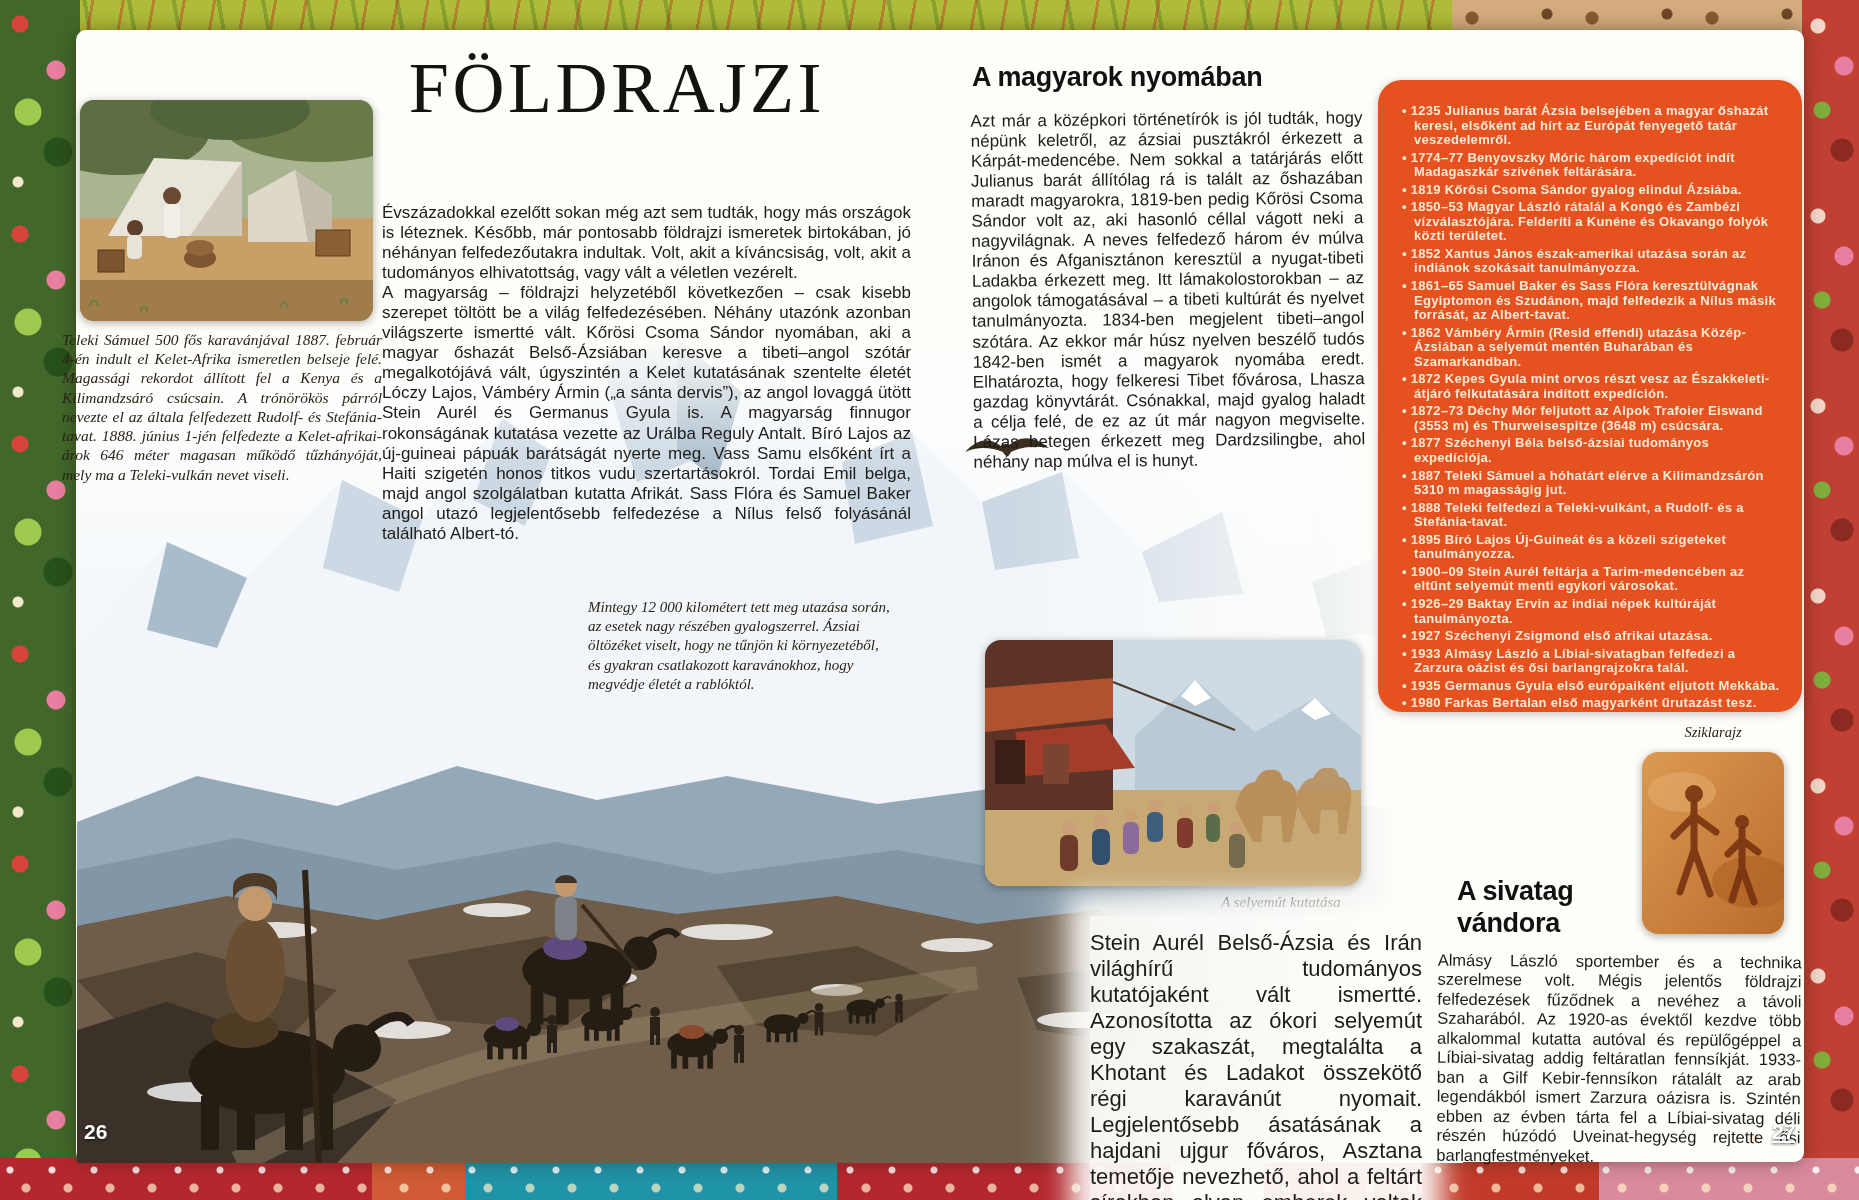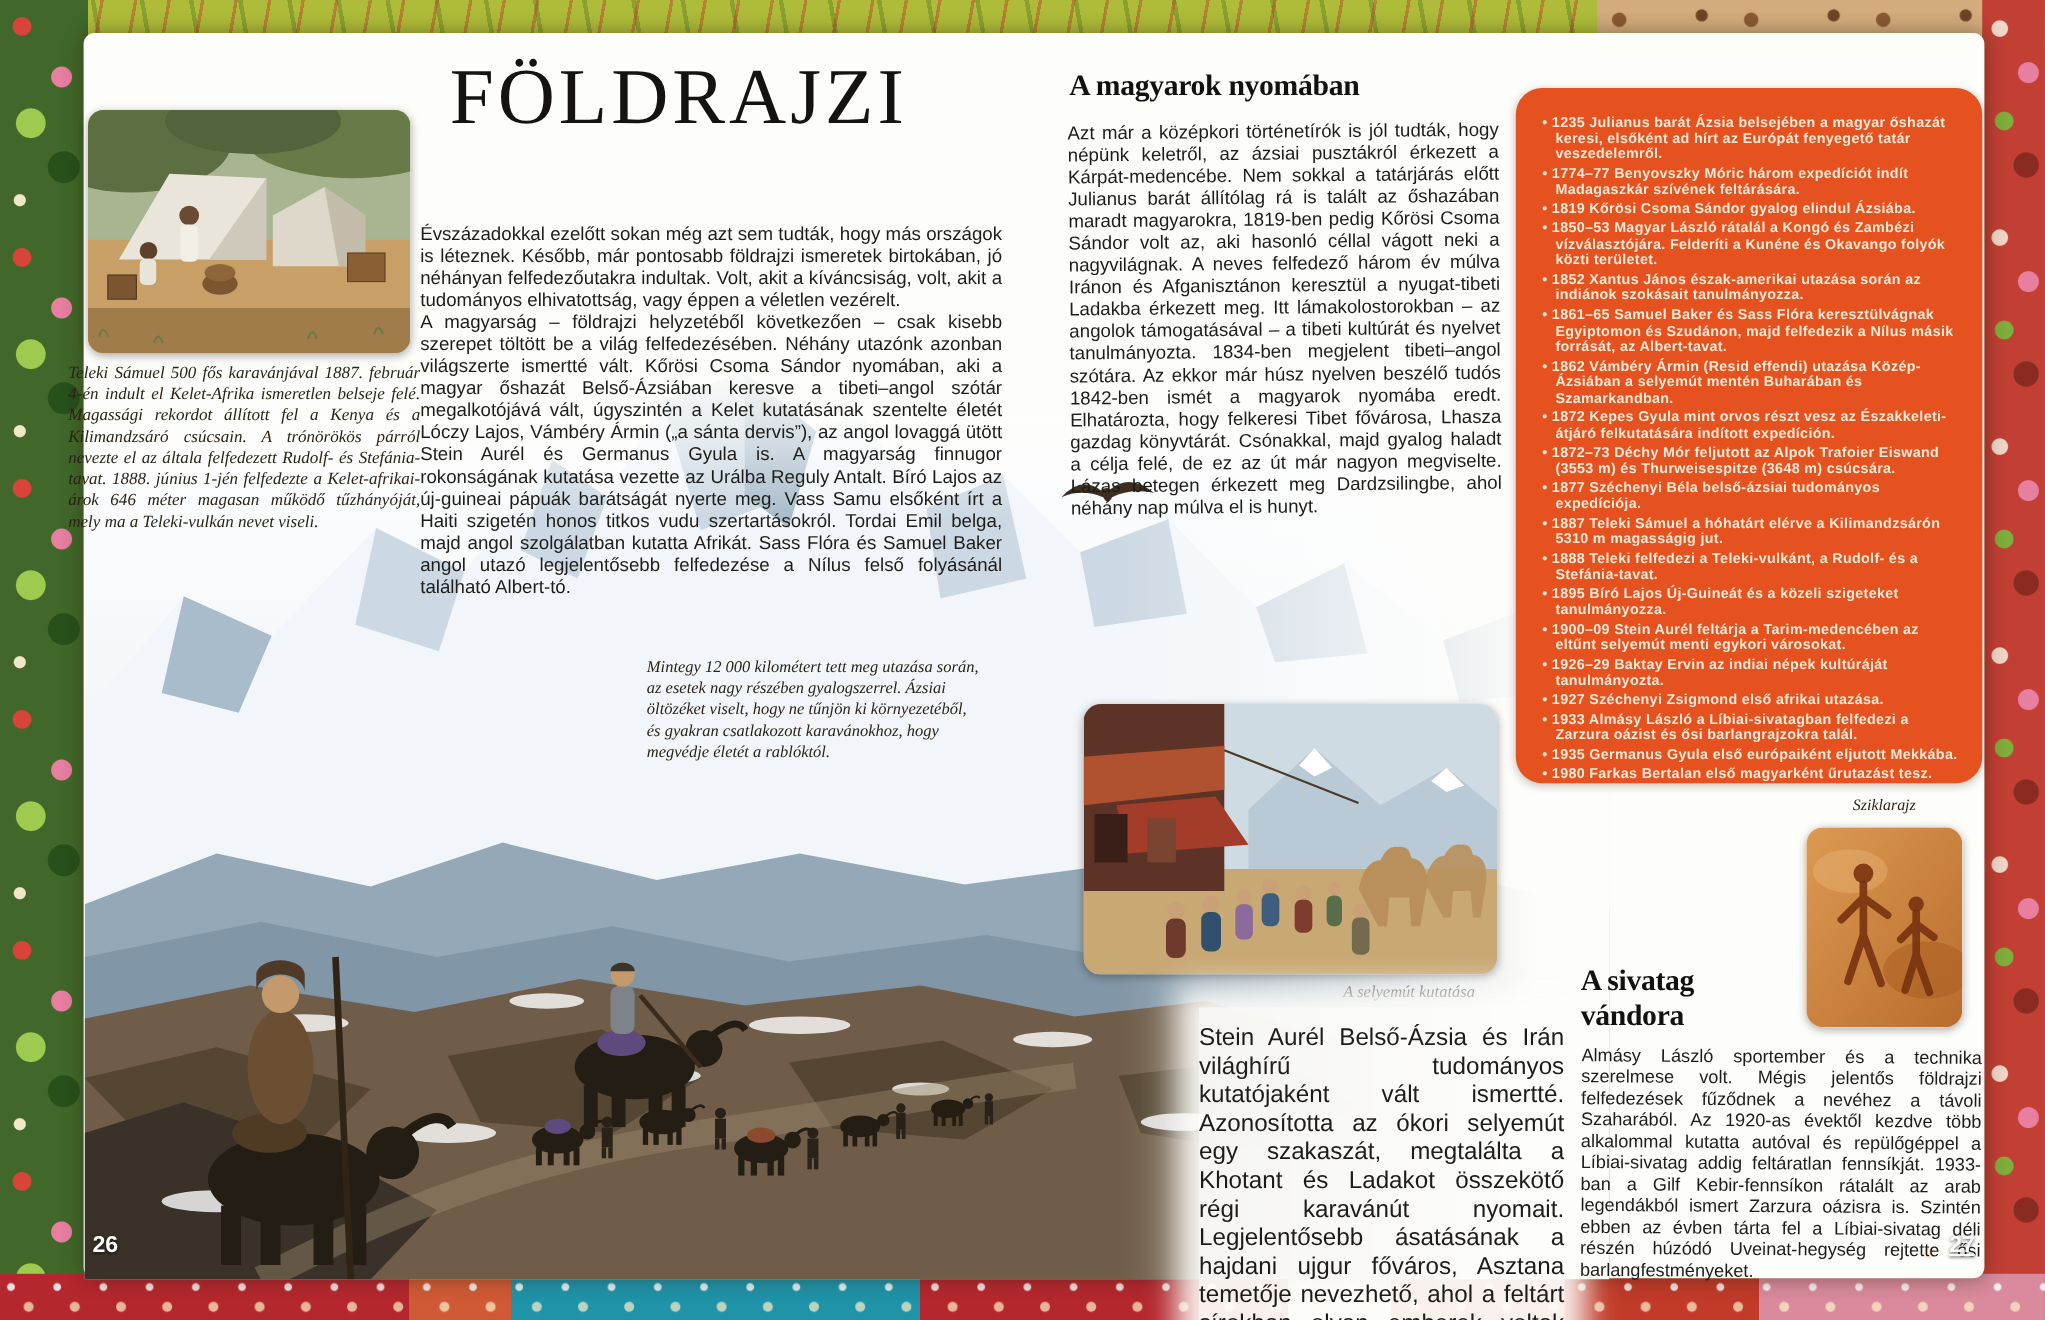--- a/index.html
+++ b/index.html
@@ -47,21 +47,21 @@
   .imgbox{overflow:hidden;box-shadow:0 2px 8px rgba(30,20,10,.35);}
   .imgbox svg{display:block;width:100%;height:100%;}
 
   
   .title{left:352px;top:52px;width:530px;text-align:center;color:#141310;
     font-family:"Liberation Serif",serif;font-size:72px;line-height:1.02;letter-spacing:.05em;}
   .title .t2{letter-spacing:.09em;}
   .serif-cap{font-family:"Liberation Serif",serif;font-style:italic;color:#2b2316;}
   .bodytxt{color:#1d1c18;font-size:17px;line-height:1.18;text-align:justify;}
   .bodytxt p{margin:0;}
-  h2.sec{margin:0;color:#111;font-size:27px;line-height:1.0;letter-spacing:-.3px;font-weight:700;font-family:Liberation Serif, serif;}
+  h2.sec{margin:0;color:#111;font-size:27px;line-height:1.0;letter-spacing:-.3px;font-weight:700;}
 
   .caption-teleki{left:62px;top:330px;width:320px;font-size:15.5px;line-height:1.24;text-align:justify;}
   .body-left{left:382px;top:203px;width:529px;}
   .mountain-caption{left:588px;top:598px;width:302px;font-size:15px;line-height:1.28;}
 
   .col-magyarok-h{left:972px;top:64px;}
   .col-magyarok-b{left:972px;top:110px;width:392px;transform:rotate(-.5deg);}
 
   .timeline{left:1378px;top:64px;width:424px;height:632px;border-radius:24px;
     box-shadow:0 2px 8px rgba(60,20,5,.25);padding:24px 22px 16px 24px;box-sizing:border-box;overflow:hidden;margin-top:16px;}
@@ -73,21 +73,21 @@
   .sziklarajz{left:1642px;top:724px;width:142px;text-align:center;font-size:14.5px;}
   .rockart{left:1642px;top:752px;width:142px;height:182px;border-radius:16px;}
 
   .market{left:985px;top:640px;width:376px;height:246px;border-radius:16px;}
   .market-caption{left:1150px;top:894px;width:262px;text-align:center;font-size:15px;}
 
   .whiteback{background:rgba(253,253,250,.94);box-shadow:0 0 26px 20px rgba(253,253,250,.94);}
   .col-selyemut{left:1090px;top:916px;width:332px;}
   .col-selyemut .bodytxt{margin-top:14px;font-size:22px;}
   .col-sivatag{left:1437px;top:876px;width:364px;}
-  .col-sivatag h2.sec{width:150px;line-height:1.18;}
+  .col-sivatag h2.sec{width:150px;line-height:1.18;margin-left:20px;}
   .col-sivatag .bodytxt{margin-top:12px;font-size:16.5px;transform:rotate(.4deg);}
 
   .pagenum{font-weight:700;font-size:21px;color:#fff;text-shadow:0 1px 3px rgba(0,0,0,.65);}
   .pn-left{left:84px;top:1120px;text-align:center;}
   .pn-right{left:1772px;top:1120px;text-decoration:underline;}
 
   .pano{left:77px;top:330px;width:1386px;height:833px;}
   .pano svg{display:block;width:100%;height:100%;}
   .eagle{left:963px;top:430px;width:88px;height:40px;}
 </style>
@@ -242,21 +242,21 @@
       <rect x="84" y="104" width="16" height="34" rx="5" fill="#f2efe6"></rect>
       <circle cx="55" cy="128" r="8" fill="#5d3f2a"></circle>
       <rect x="47" y="135" width="15" height="24" rx="5" fill="#e8e4d8"></rect>
       <path d="M10,206 q4,-12 8,0 M60,212 q4,-12 8,0 M200,208 q4,-12 8,0 M260,204 q4,-12 8,0" stroke="#6f7b45" stroke-width="2" fill="none"></path>
     </svg>
   </div>
 
   <div class="abs serif-cap caption-teleki">Teleki Sámuel 500 fős karavánjával 1887. február 4-én indult el Kelet-Afrika ismeretlen belseje felé. Magassági rekordot állított fel a Kenya és a Kilimandzsáró csúcsain. A trónörökös párról nevezte el az általa felfedezett Rudolf- és Stefánia-tavat. 1888. június 1-jén felfedezte a Kelet-afrikai-árok 646 méter magasan működő tűzhányóját, mely ma a Teleki-vulkán nevet viseli.</div>
 
   <div class="abs bodytxt body-left">
-    <p>Évszázadokkal ezelőtt sokan még azt sem tudták, hogy más országok is léteznek. Később, már pontosabb földrajzi ismeretek birtokában, jó néhányan felfedezőutakra indultak. Volt, akit a kíváncsiság, volt, akit a tudományos elhivatottság, vagy éppen a véletlen vezérelt.</p>
+    <p>Évszázadokkal ezelőtt sokan még azt sem tudták, hogy más országok is léteznek. Később, már pontosabb földrajzi ismeretek birtokában, jó néhányan felfedezőutakra indultak. Volt, akit a kíváncsiság, volt, akit a tudományos elhivatottság, vagy vált a véletlen vezérelt.</p>
     <p>A magyarság – földrajzi helyzetéből következően – csak kisebb szerepet töltött be a világ felfedezésében. Néhány utazónk azonban világszerte ismertté vált. Kőrösi Csoma Sándor nyomában, aki a magyar őshazát Belső-Ázsiában keresve a tibeti–angol szótár megalkotójává vált, úgyszintén a Kelet kutatásának szentelte életét Lóczy Lajos, Vámbéry Ármin („a sánta dervis”), az angol lovaggá ütött Stein Aurél és Germanus Gyula is. A magyarság finnugor rokonságának kutatása vezette az Urálba Reguly Antalt. Bíró Lajos az új-guineai pápuák barátságát nyerte meg. Vass Samu elsőként írt a Haiti szigetén honos titkos vudu szertartásokról. Tordai Emil belga, majd angol szolgálatban kutatta Afrikát. Sass Flóra és Samuel Baker angol utazó legjelentősebb felfedezése a Nílus felső folyásánál található Albert-tó.</p>
   </div>
 
   <div class="abs serif-cap mountain-caption">Mintegy 12 000 kilométert tett meg utazása során, az esetek nagy részében gyalogszerrel. Ázsiai öltözéket viselt, hogy ne tűnjön ki környezetéből, és gyakran csatlakozott karavánokhoz, hogy megvédje életét a rablóktól.</div>
 
   <h2 class="abs sec col-magyarok-h">A magyarok nyomában</h2>
   <div class="abs bodytxt col-magyarok-b">Azt már a középkori történetírók is jól tudták, hogy népünk keletről, az ázsiai pusztákról érkezett a Kárpát-medencébe. Nem sokkal a tatárjárás előtt Julianus barát állítólag rá is talált az őshazában maradt magyarokra, 1819-ben pedig Kőrösi Csoma Sándor volt az, aki hasonló céllal vágott neki a nagyvilágnak. A neves felfedező három év múlva Iránon és Afganisztánon keresztül a nyugat-tibeti Ladakba érkezett meg. Itt lámakolostorokban – az angolok támogatásával – a tibeti kultúrát és nyelvet tanulmányozta. 1834-ben megjelent tibeti–angol szótára. Az ekkor már húsz nyelven beszélő tudós 1842-ben ismét a magyarok nyomába eredt. Elhatározta, hogy felkeresi Tibet fővárosa, Lhasza gazdag könyvtárát. Csónakkal, majd gyalog haladt a célja felé, de ez az út már nagyon megviselte. Lázas betegen érkezett meg Dardzsilingbe, ahol néhány nap múlva el is hunyt.</div>
 
   <div class="abs timeline" style="background: rgb(229, 82, 31); color: rgb(247, 234, 215);">
     <ul>

